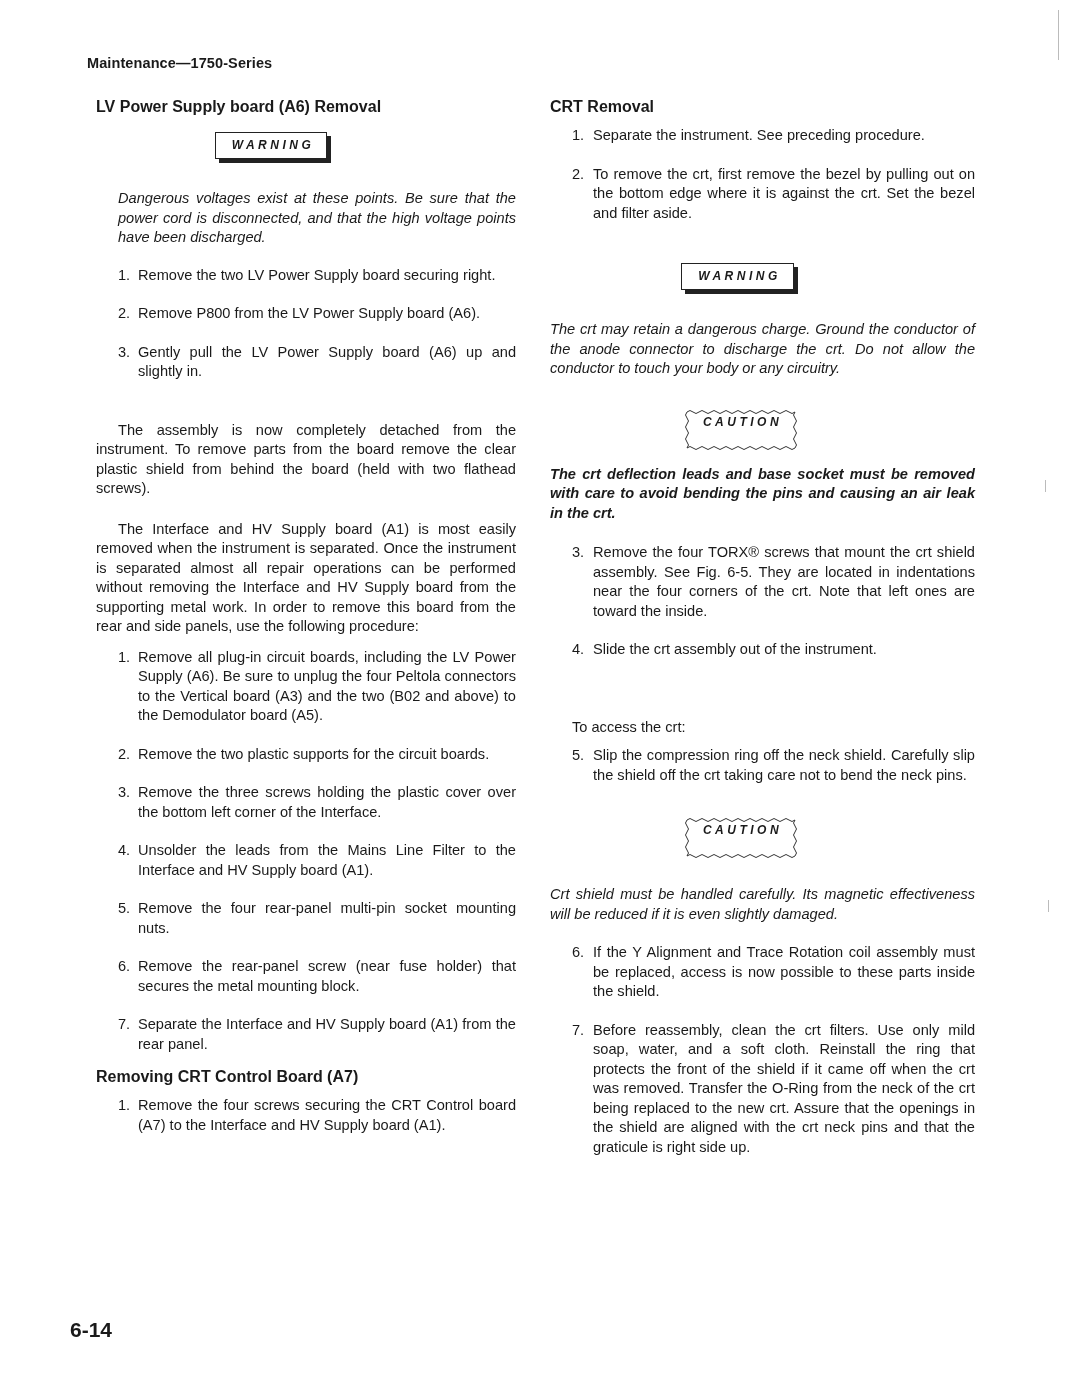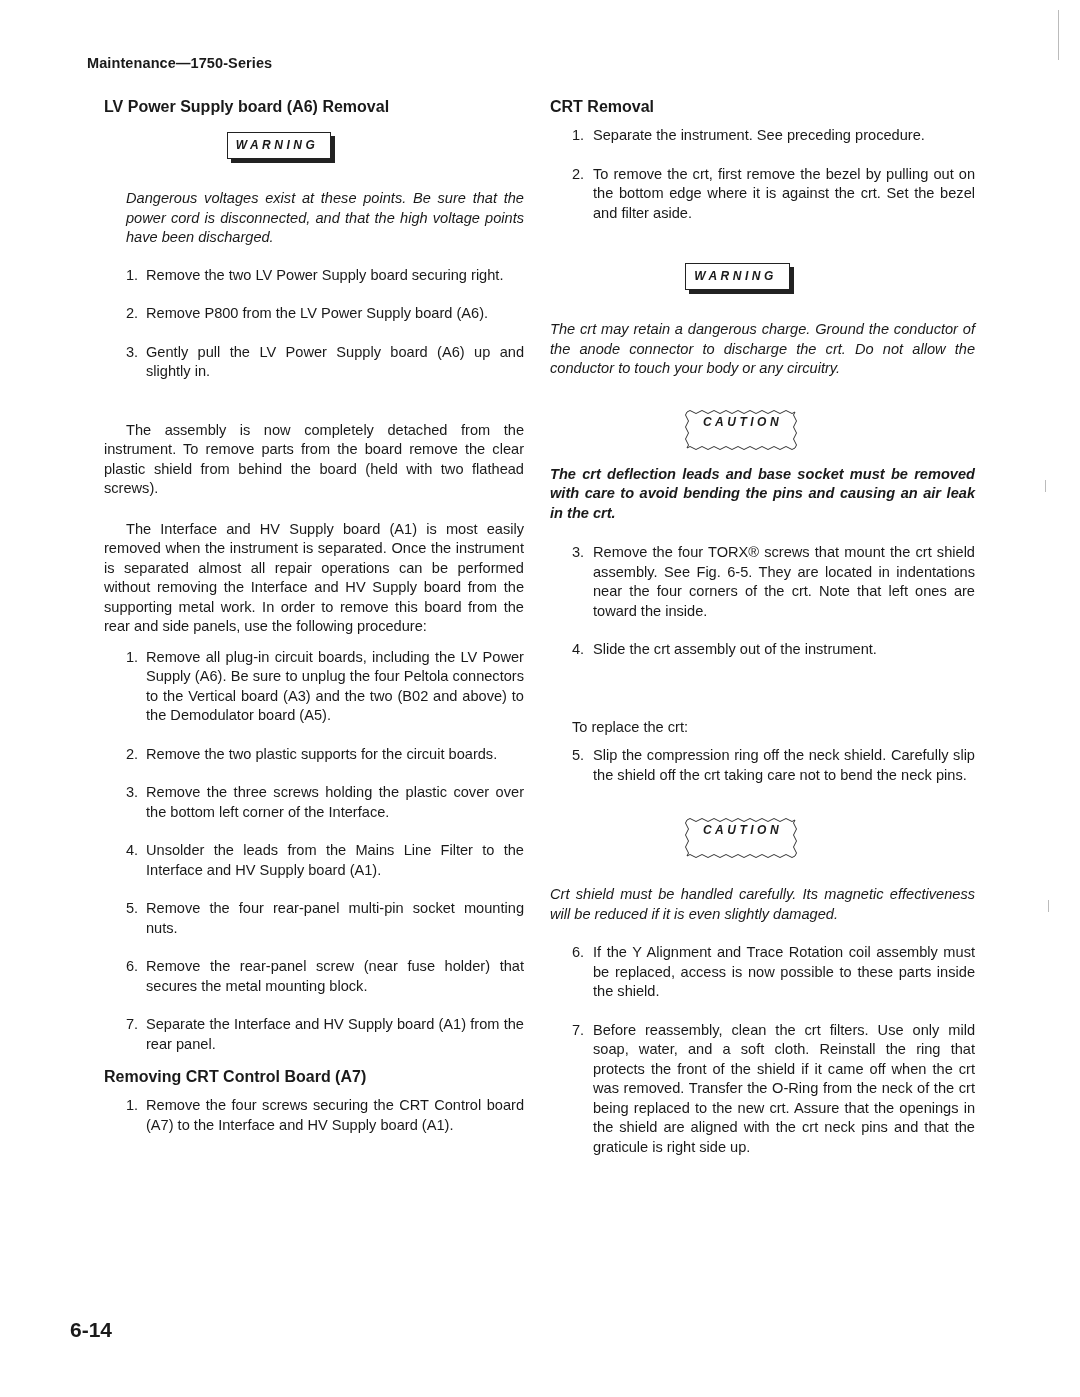--- a/index.html
+++ b/index.html
@@ -5,21 +5,21 @@
   html, body { margin: 0; padding: 0; background: #ffffff; }
   body {
     width: 1080px; height: 1397px; position: relative; overflow: hidden;
     font-family: "Liberation Sans", sans-serif; color: #1a1a1a;
   }
   .running-head {
     position: absolute; left: 87px; top: 55px;
     font-size: 14.5px; font-weight: bold; letter-spacing: 0.1px;
   }
   .col { position: absolute; top: 96px; width: 420px; }
-  .col.left { left: 104px; }
+  .col.left { left: 96px; }
   .col.right { left: 550px; width: 425px; }
 
   h2 {
     font-size: 16px; font-weight: bold; margin: 0; line-height: 22px;
   }
   p { margin: 0; font-size: 14.6px; line-height: 19.5px; text-align: justify; }
   .body-para { text-indent: 22px; }
   .italic { font-style: italic; }
   .notice-text { padding-left: 22px; }
 
@@ -29,21 +29,21 @@
     text-align: justify;
   }
   ol.steps li .num { position: absolute; left: 22px; top: 0; }
   .col.right ol.steps li { padding-left: 43px; }
   .col.right ol.steps li .num { left: 22px; }
 
   
   .warn-wrap { display: flex; justify-content: center; }
   .warning-box {
     position: relative; display: inline-block;
-    border: 1.5px solid #222; padding: 5px 12px 6px 8px;
+    border: 1.5px solid #222; padding: 5px 12px 6px 16px;
     font-size: 12px; font-weight: bold; font-style: italic; letter-spacing: 3.5px;
     background: #fff;
     box-shadow: 4px 4px 0 #222;
   }
   
   .caution-box {
     position: relative; display: inline-block;
     padding: 8px 20px; font-size: 12px; font-weight: bold; font-style: italic; letter-spacing: 3.5px;
   }
   .caution-box svg { position: absolute; left: 0; top: 0; }
@@ -120,21 +120,21 @@
     </span>
   </div>
 
   <p class="italic" style="margin-top:28px;font-weight:bold;">The crt deflection leads and base socket must be removed with care to avoid bending the pins and causing an air leak in the crt.</p>
 
   <ol class="steps" style="margin-top:20px;">
     <li style="margin-bottom:19px;"><span class="num">3.</span><span>Remove the four TORX® screws that mount the crt shield assembly. See Fig. 6-5. They are located in indentations near the four corners of the crt. Note that left ones are toward the inside.</span></li>
     <li><span class="num">4.</span><span>Slide the crt assembly out of the instrument.</span></li>
   </ol>
 
-  <p style="margin-top:58px; padding-left:22px;">To replace the crt:</p>
+  <p style="margin-top:58px; padding-left:22px;">To access the crt:</p>
 
   <ol class="steps" style="margin-top:9px;">
     <li><span class="num">5.</span><span>Slip the compression ring off the neck shield. Carefully slip the shield off the crt taking care not to bend the neck pins.</span></li>
   </ol>
 
   <div class="warn-wrap" style="margin-top:30px; padding-right:40px;">
     <span class="caution-box">
       <svg width="118" height="46" viewBox="0 0 118 46">
         <path d="M4,5 q3,-3 6,0 q3,3 6,0 q3,-3 6,0 q3,3 6,0 q3,-3 6,0 q3,3 6,0 q3,-3 6,0 q3,3 6,0 q3,-3 6,0 q3,3 6,0 q3,-3 6,0 q3,3 6,0 q3,-3 6,0 q3,3 6,0 q3,-3 6,0 q3,3 6,0 q3,-3 6,0 q3,3 6,0
                  q-3,3 0,6 q3,3 0,6 q-3,3 0,6 q3,3 0,6 q-3,3 0,6 q3,3 0,6

